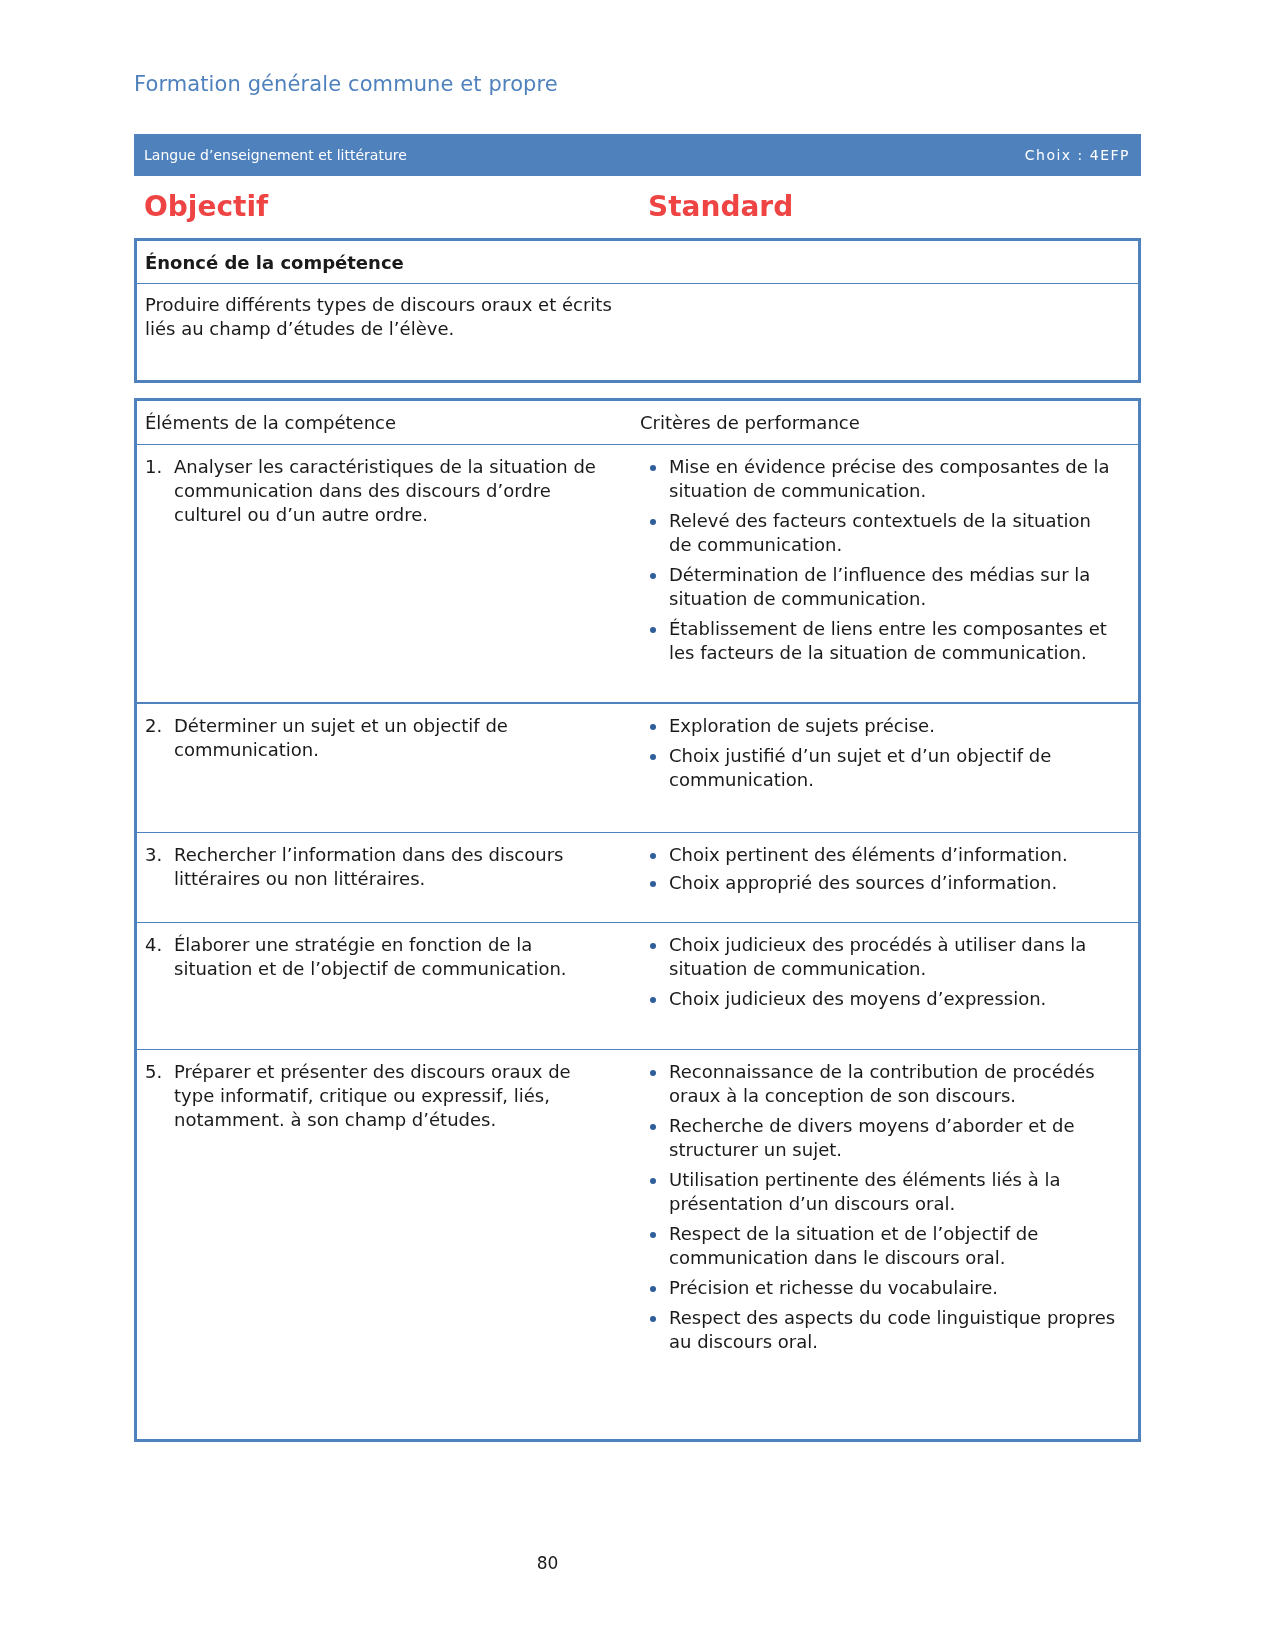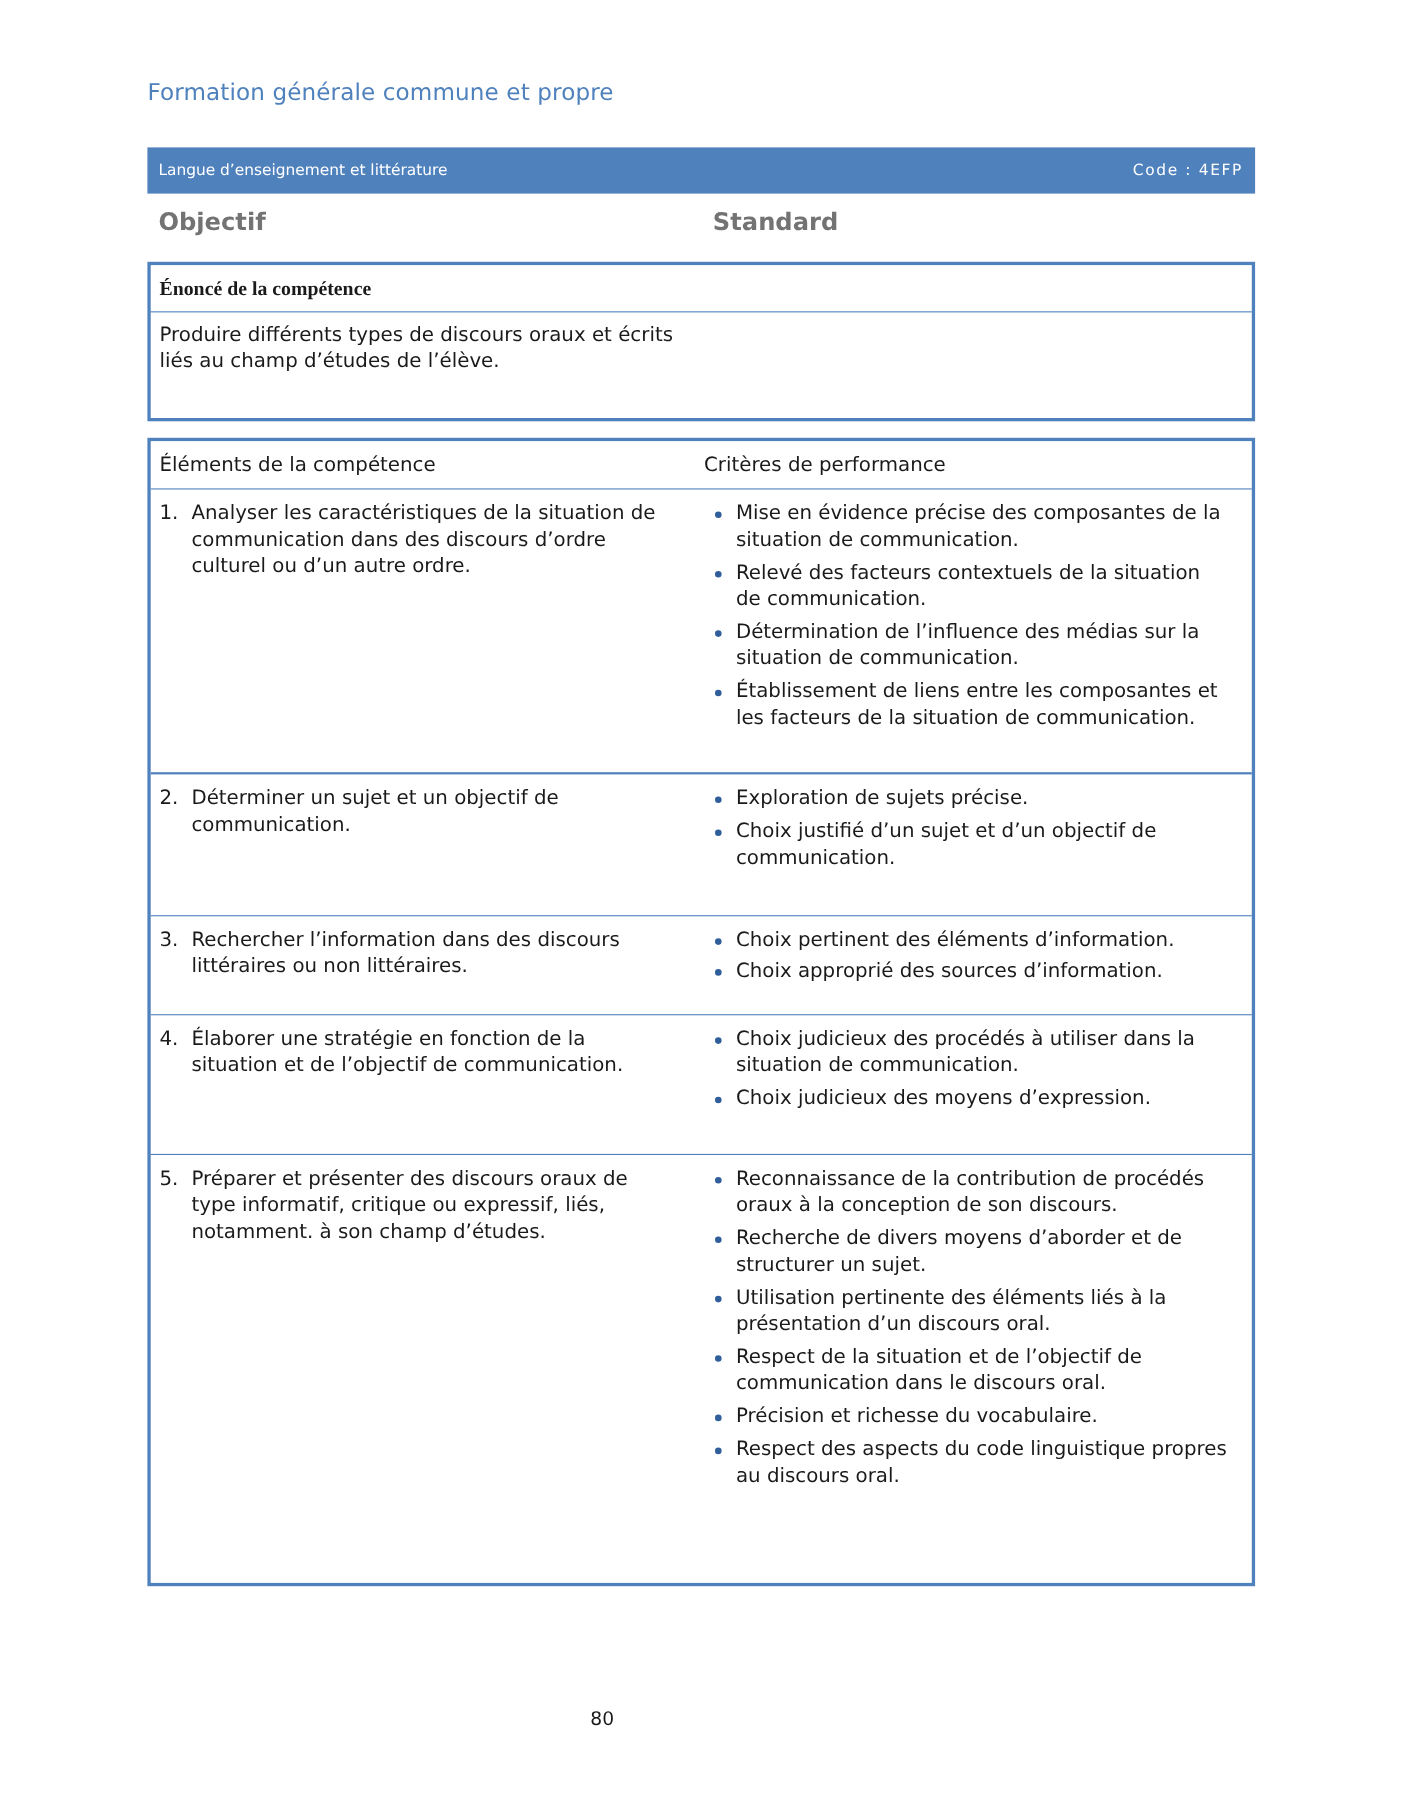--- a/index.html
+++ b/index.html
@@ -1,26 +1,26 @@
 <!DOCTYPE html>
 <html><head>
 <meta charset="utf-8">
 <style>
   html, body { margin: 0; padding: 0; background: #ffffff; }
   body { width: 1275px; height: 1650px; position: relative; font-family: "DejaVu Sans", sans-serif; color: #1a1a1a; }
   .page-title { position: absolute; left: 134px; top: 72px; font-size: 21px; color: #4f81bd; letter-spacing: 0.1px; }
   .program-bar { position: absolute; left: 134px; top: 134px; width: 1007px; height: 42px; background: #4f81bd; color: #ffffff; font-size: 14px; display: flex; align-items: center; justify-content: space-between; box-sizing: border-box; padding: 0 11px 0 10px; }
   .program-bar .code { letter-spacing: 1.5px; }
   .col-titles { position: absolute; top: 190px; left: 134px; width: 1007px; height: 34px; }
-  .col-title { position: absolute; top: 0; font-size: 22px; font-weight: bold; color: #737373; }
+  .col-title { position: absolute; top: 0; font-size: 28px; font-weight: bold; color: #ef4444; }
   .col-title.obj { left: 10px; }
   .col-title.std { left: 514px; }
   .box { position: absolute; left: 134px; width: 1007px; box-sizing: border-box; border: 3px solid #4f81bd; background: #fff; }
   .enonce { top: 238px; height: 145px; }
-  .enonce .hdr { height: 43px; border-bottom: 1.5px solid #4f81bd; box-sizing: border-box; padding: 11px 0 0 8px; font-weight: bold; font-size: 18px; font-family: Liberation Serif, serif; }
+  .enonce .hdr { height: 43px; border-bottom: 1.5px solid #4f81bd; box-sizing: border-box; padding: 11px 0 0 8px; font-weight: bold; font-size: 18px; }
   .enonce .body { padding: 9px 0 0 8px; font-size: 18px; line-height: 24px; width: 480px; }
   .elements { top: 398px; height: 1044px; }
   .erow { position: relative; box-sizing: border-box; display: flex; }
   .erow .left { width: 503px; box-sizing: border-box; padding-left: 8px; }
   .erow .right { flex: 1; box-sizing: border-box; padding-left: 0; }
   .thead { height: 44px; border-bottom: 1.5px solid #4f81bd; font-weight: normal; font-size: 18px; }
   .thead .left, .thead .right { padding-top: 11px; }
   .thead .right { padding-left: 0; }
   .row-sep { border-bottom: 1.5px solid #4f81bd; }
   .row-sep.thick { border-bottom: 2.5px solid #4f81bd; }
@@ -35,21 +35,21 @@
   ul.crit li .txt { width: 450px; }
   .page-number { position: absolute; left: 0; width: 1095px; top: 1553px; text-align: center; font-size: 17px; }
 </style>
 </head>
 <body>
 
 <div class="page-title">Formation générale commune et propre</div>
 
 <div class="program-bar">
   <span>Langue d’enseignement et littérature</span>
-  <span class="code">Code : 4EFP</span>
+  <span class="code">Choix : 4EFP</span>
 </div>
 
 <div class="col-titles">
   <span class="col-title obj">Objectif</span>
   <span class="col-title std">Standard</span>
 </div>
 
 <div class="box enonce">
   <div class="hdr">Énoncé de la compétence</div>
   <div class="body">

